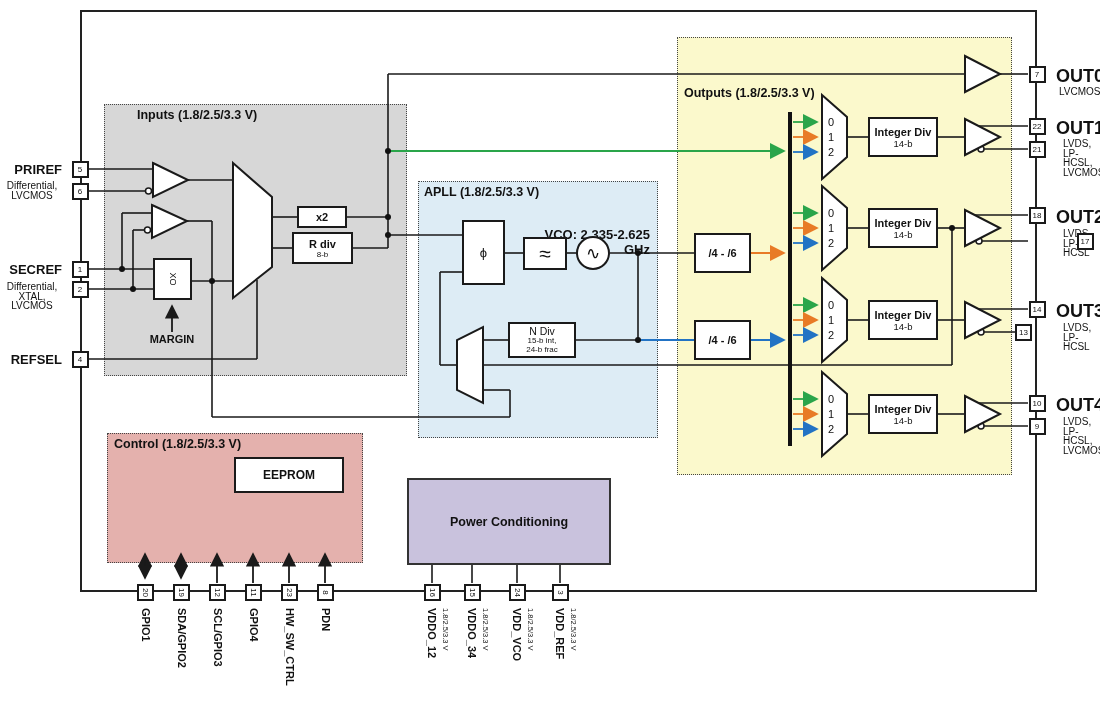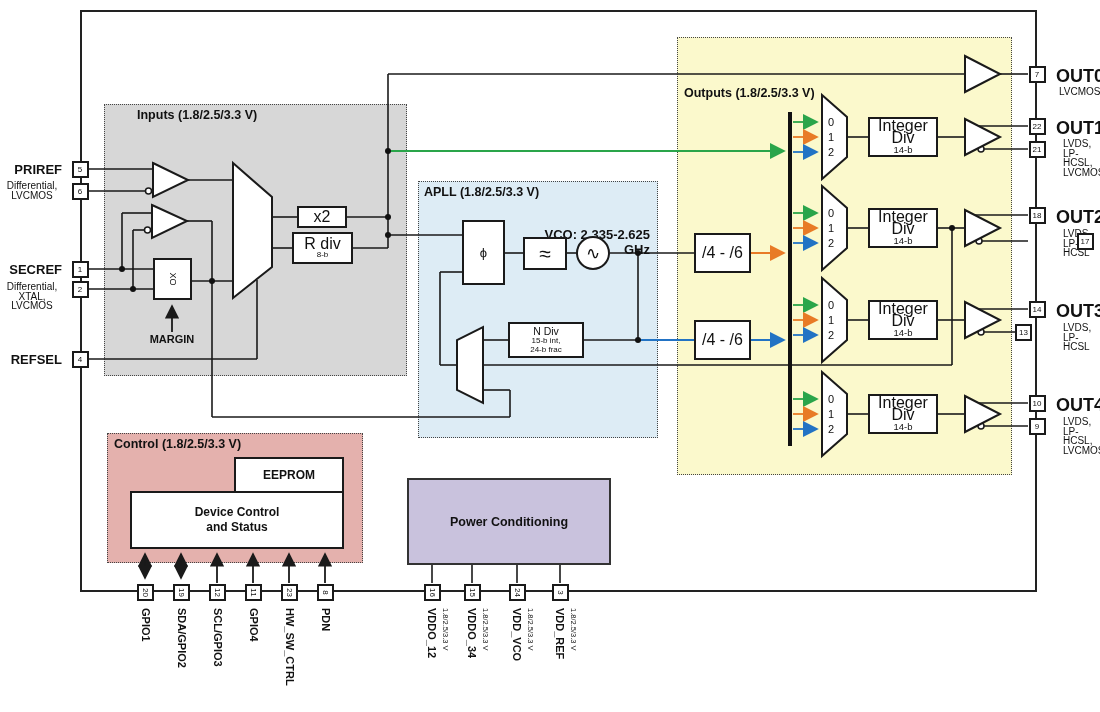--- a/index.html
+++ b/index.html
@@ -14,21 +14,21 @@
        display:flex;align-items:center;justify-content:center;font-size:8px;z-index:4;}
   .rot90{transform:rotate(90deg);display:block;white-space:nowrap;}
   .vlabel{position:absolute;transform-origin:top left;transform:rotate(90deg);
           font-size:11px;font-weight:600;white-space:nowrap;z-index:3;}
   .vsub{position:absolute;transform-origin:top left;transform:rotate(90deg);
         font-size:7.5px;font-weight:400;white-space:nowrap;z-index:3;}
   .biglabel{position:absolute;font-weight:bold;font-size:18px;z-index:3;white-space:nowrap;}
   .sublabel{position:absolute;font-size:10px;line-height:9.5px;z-index:3;}
   .pinname{position:absolute;font-weight:bold;font-size:13px;z-index:3;}
   .pre{white-space:pre-line;}
-  .bt1{font-size:16px;font-weight:400;line-height:12px;}
+  .bt1{font-size:11px;font-weight:700;line-height:12px;}
   .bt2{font-size:8px;font-weight:400;line-height:9px;}
   .muxcol{position:absolute;z-index:3;width:16px;font-size:11px;line-height:15px;text-align:left;padding-left:2px;}
   svg.wires{position:absolute;left:0;top:0;z-index:2;pointer-events:none;}
 </style>
 </head>
 <body>
 
 <div id="stage">
 
   <div class="abs" style="left:80px;top:10px;width:957px;height:582px;border:2px solid #222;z-index:0;"></div>
@@ -211,21 +211,21 @@
   </div>
   <div class="wbox" style="left:462px;top:220px;width:43px;height:65px;">
     <span style="font-size:13px;">ϕ</span>
   </div>
   <div class="wbox" style="left:523px;top:237px;width:44px;height:33px;">
     <span style="font-size:21px;line-height:20px;">≈</span>
   </div>
   <div class="wbox" style="left:576px;top:236px;width:34px;height:34px;border-radius:50%;">
     <span style="font-size:17px;">∿</span>
   </div>
-  <div class="wbox" style="left:508px;top:322px;width:76px;height:36px;">
+  <div class="wbox" style="left:508px;top:322px;width:68px;height:36px;">
     <span style="font-size:10.5px;line-height:11px;">N Div</span>
     <span style="font-size:8px;line-height:8.5px;">15-b int,</span>
     <span style="font-size:8px;line-height:8.5px;">24-b frac</span>
   </div>
   <div class="wbox bt1" style="left:694px;top:233px;width:57px;height:40px;">
     <span>/4 - /6</span>
   </div>
   <div class="wbox bt1" style="left:694px;top:320px;width:57px;height:40px;">
     <span>/4 - /6</span>
   </div>
@@ -263,24 +263,20 @@
     <span class="bt1">Integer Div</span>
     <span style="font-size:9.5px;">14-b</span>
   </div>
   <div class="wbox" style="left:868px;top:394px;width:70px;height:40px;">
     <span class="bt1">Integer Div</span>
     <span style="font-size:9.5px;">14-b</span>
   </div>
 
   <div class="wbox" style="left:234px;top:457px;width:110px;height:36px;">
     <span style="font-size:12px;font-weight:bold;">EEPROM</span>
-  </div>
-  <div class="wbox" style="left:130px;top:491px;width:214px;height:58px;">
-    <span style="font-size:12px;font-weight:bold;line-height:15px;">Device Control</span>
-    <span style="font-size:12px;font-weight:bold;line-height:15px;">and Status</span>
   </div>
 
   <div class="wbox" style="left:407px;top:478px;width:204px;height:87px;background:#c9c2dd;border:2px solid #333;">
     <span style="font-size:12.5px;font-weight:bold;">Power Conditioning</span>
   </div>
 
   <div class="pin" style="left:71.5px;top:160.5px;">
       <span>5</span>
     </div>
   <div class="pin" style="left:71.5px;top:182.5px;">

